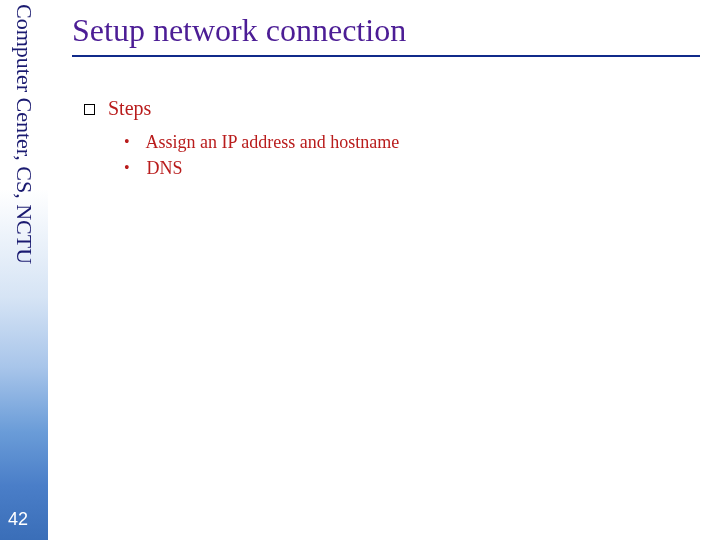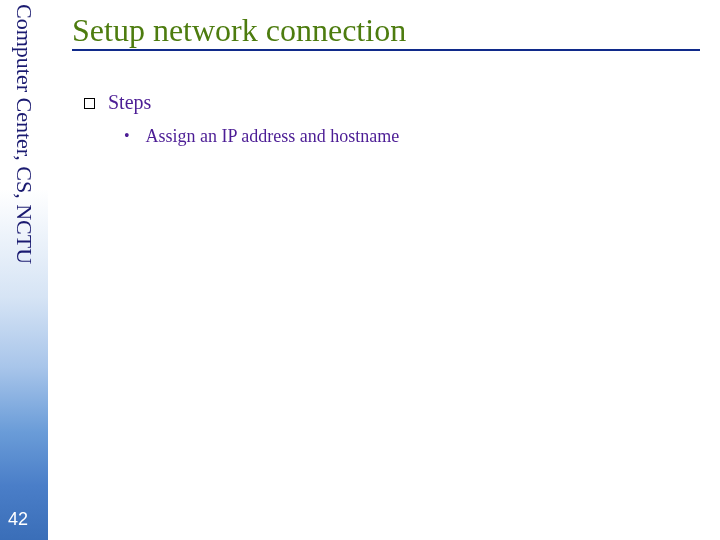--- a/index.html
+++ b/index.html
@@ -49,28 +49,29 @@
     font-family: Arial, sans-serif;
   }
   .content {
     position: absolute;
     left: 72px;
     top: 12px;
     right: 20px;
   }
   .title {
     font-size: 32px;
-    color: #4d7c0f;
+    color: #4c1d95;
     font-family: "Times New Roman", Times, serif;
+    padding-bottom: 6px;
     border-bottom: 2px solid #102a8a;
     margin-bottom: 40px;
   }
   .steps-block {
     margin-left: 12px;
-    color: #4c1d95;
+    color: #b91c1c;
   }
   .steps-heading {
     font-size: 20px;
     margin-bottom: 10px;
   }
   .steps-heading .bullet-square {
     display: inline-block;
     width: 11px;
     height: 11px;
     border: 1.5px solid #000;
@@ -110,15 +111,19 @@
   <div class="steps-block">
     <div class="steps-heading">
       <span class="bullet-square"></span>
       <span>Steps</span>
     </div>
     <div class="sub-list">
       <div class="sub-item">
         <span class="dot">•</span>
         <span>Assign an IP address and hostname</span>
       </div>
+      <div class="sub-item">
+        <span class="dot">•</span>
+        <span>DNS</span>
+      </div>
     </div>
   </div>
 </div>
 
 </body></html>

